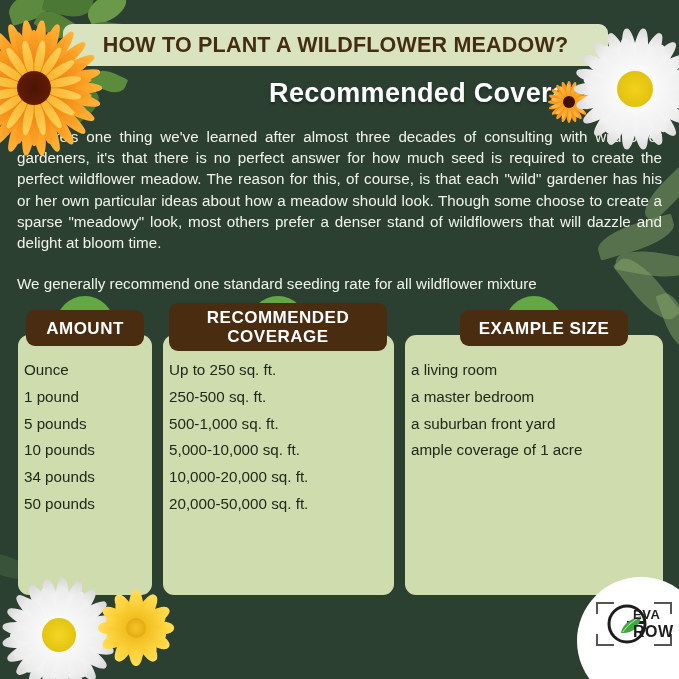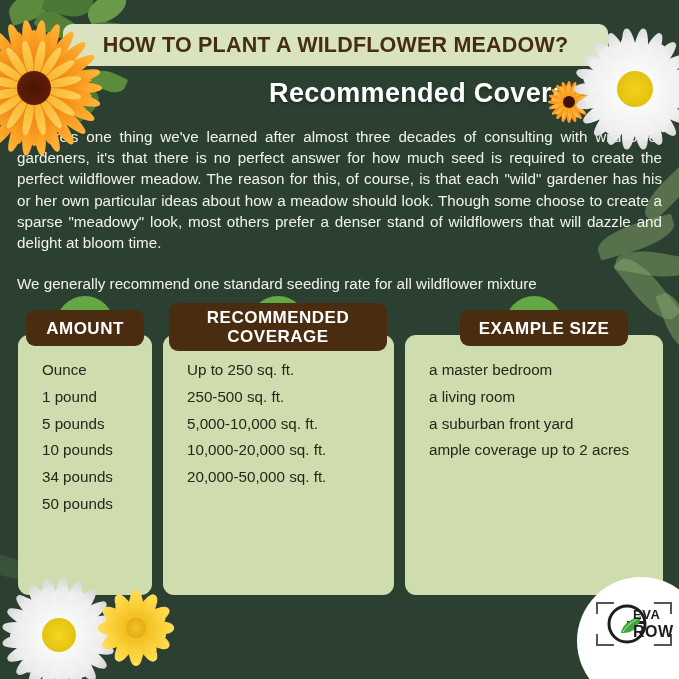--- a/index.html
+++ b/index.html
@@ -98,21 +98,21 @@
     position: absolute;
     top: 0;
   }
   .col-panel {
     position: absolute;
     left: 0;
     top: 39px;
     background: #cfdcad;
     border-radius: 11px;
     box-sizing: border-box;
-    padding: 22px 14px 14px 24px;
+    padding: 22px 14px 14px 6px;
   }
   .col-tabcircle {
     position: absolute;
     top: 0;
     width: 58px;
     height: 29px;
     background: #63a844;
     border-radius: 58px 58px 0 0;
   }
   .col-header {
@@ -269,34 +269,35 @@
         <div class="cell">50 pounds</div>
       </div>
       <div class="col-header">AMOUNT</div>
     </div>
 
     <div class="col" id="col-coverage">
       <div class="col-tabcircle"></div>
       <div class="col-panel">
         <div class="cell">Up to 250 sq. ft.</div>
         <div class="cell">250-500 sq. ft.</div>
+        <div class="cell">500-1,000 sq. ft.</div>
         <div class="cell">5,000-10,000 sq. ft.</div>
         <div class="cell">10,000-20,000 sq. ft.</div>
         <div class="cell">20,000-50,000 sq. ft.</div>
       </div>
       <div class="col-header">RECOMMENDED COVERAGE</div>
     </div>
 
     <div class="col" id="col-example">
       <div class="col-tabcircle"></div>
       <div class="col-panel">
+        <div class="cell">a living room</div>
         <div class="cell">a master bedroom</div>
-        <div class="cell">a living room</div>
         <div class="cell">a suburban front yard</div>
-        <div class="cell">ample coverage up to 2 acres</div>
+        <div class="cell">ample coverage of 1 acre</div>
       </div>
       <div class="col-header">EXAMPLE SIZE</div>
     </div>
 
   </div>
 
   <div class="flower" id="flower-orange-tl">
     <div class="petals">
         <div class="petal" style="width: 62px; height: 13px; background: linear-gradient(90deg, rgb(240, 138, 18), rgb(251, 155, 28) 55%, rgb(255, 180, 58)); border-radius: 50% 60% 60% 50% / 50%; transform: rotate(0deg) translate(6px, -6.5px);"></div>
         <div class="petal" style="width: 62px; height: 13px; background: linear-gradient(90deg, rgb(240, 138, 18), rgb(251, 155, 28) 55%, rgb(255, 180, 58)); border-radius: 50% 60% 60% 50% / 50%; transform: rotate(13.8462deg) translate(6px, -6.5px);"></div>

